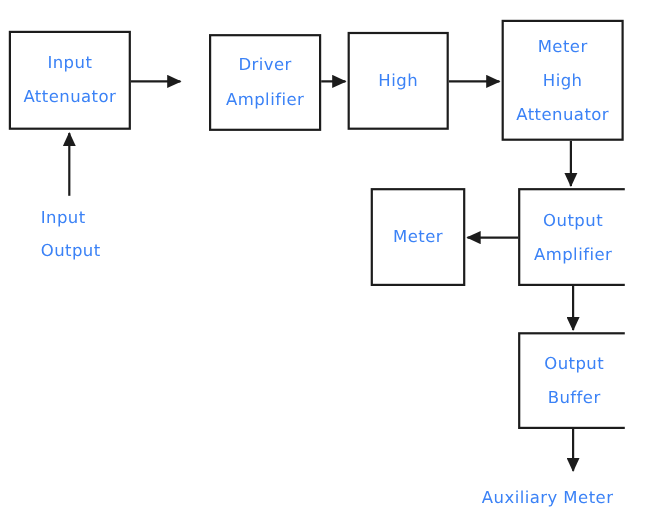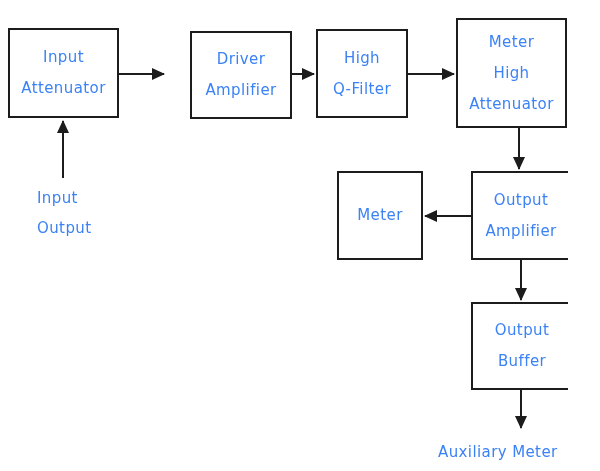--- a/index.html
+++ b/index.html
@@ -82,21 +82,20 @@
     <span>Attenuator</span>
   </div>
 
   <div class="box" style="left:166px; top:31px; width:102px; height:88px;margin-left:24px;">
     <span>Driver</span>
     <span>Amplifier</span>
   </div>
 
   <div class="box" style="left:316px; top:29px; width:92px; height:89px;justify-content:center;">
     <span>High</span>
-    <span>Q-Filter</span>
   </div>
 
   <div class="box" style="left:456px; top:18px; width:111px; height:110px;">
     <span>Meter</span>
     <span>High</span>
     <span>Attenuator</span>
   </div>
 
   <div class="box" style="left:337px; top:171px; width:86px; height:89px;">
     <span>Meter</span>

